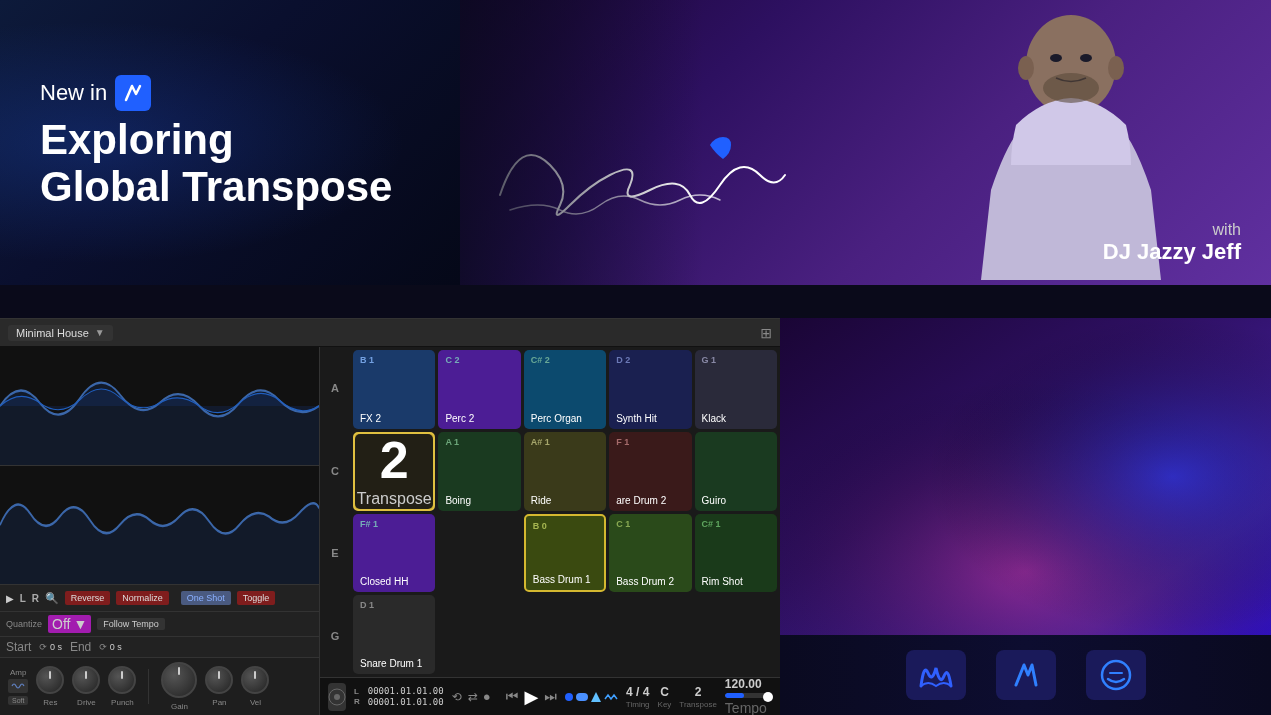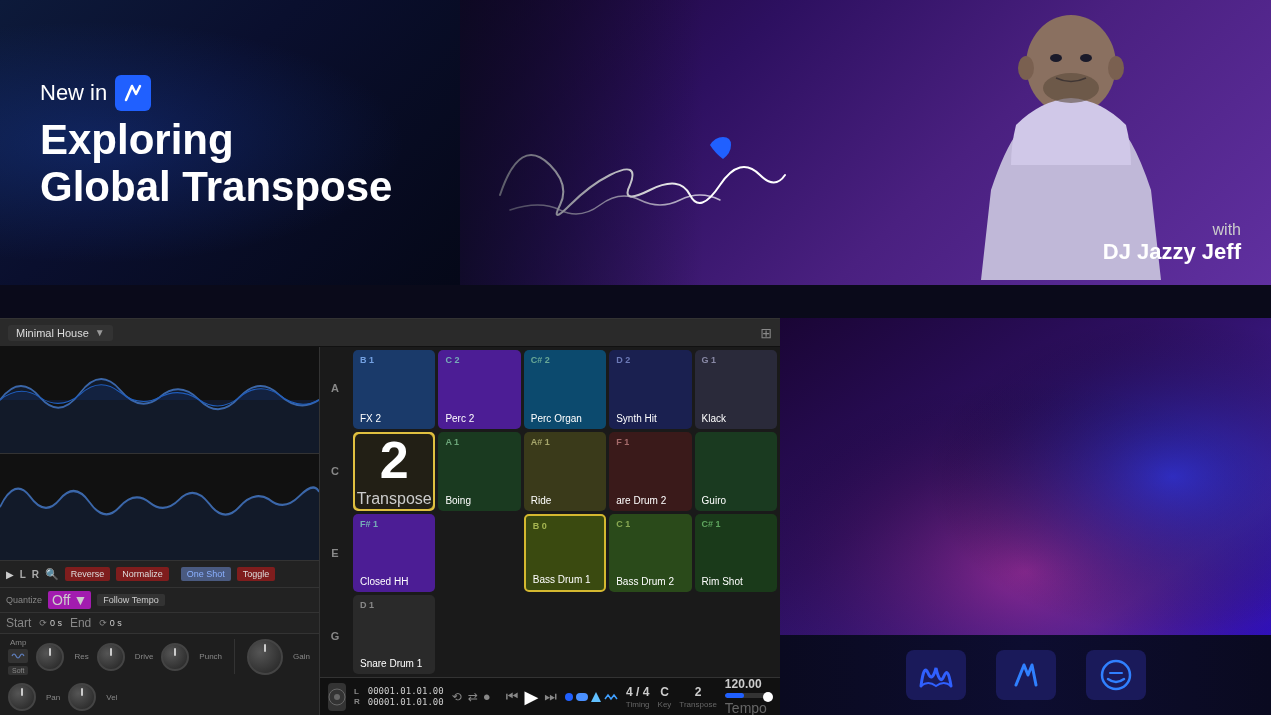--- a/index.html
+++ b/index.html
@@ -356,23 +356,23 @@
       height: 8px;
       background: #ccc;
       top: 3px;
       left: 50%;
       transform: translateX(-50%);
       border-radius: 1px;
     }
 
     .knob-group {
       display: flex;
-      flex-direction: row;
-      align-items: center;
-      gap: 10px;
+      flex-direction: column;
+      align-items: center;
+      gap: 4px;
     }
 
     .knob-label {
       color: #888;
       font-size: 8px;
     }
 
     
     .daw-right-panel {
       flex: 1;

